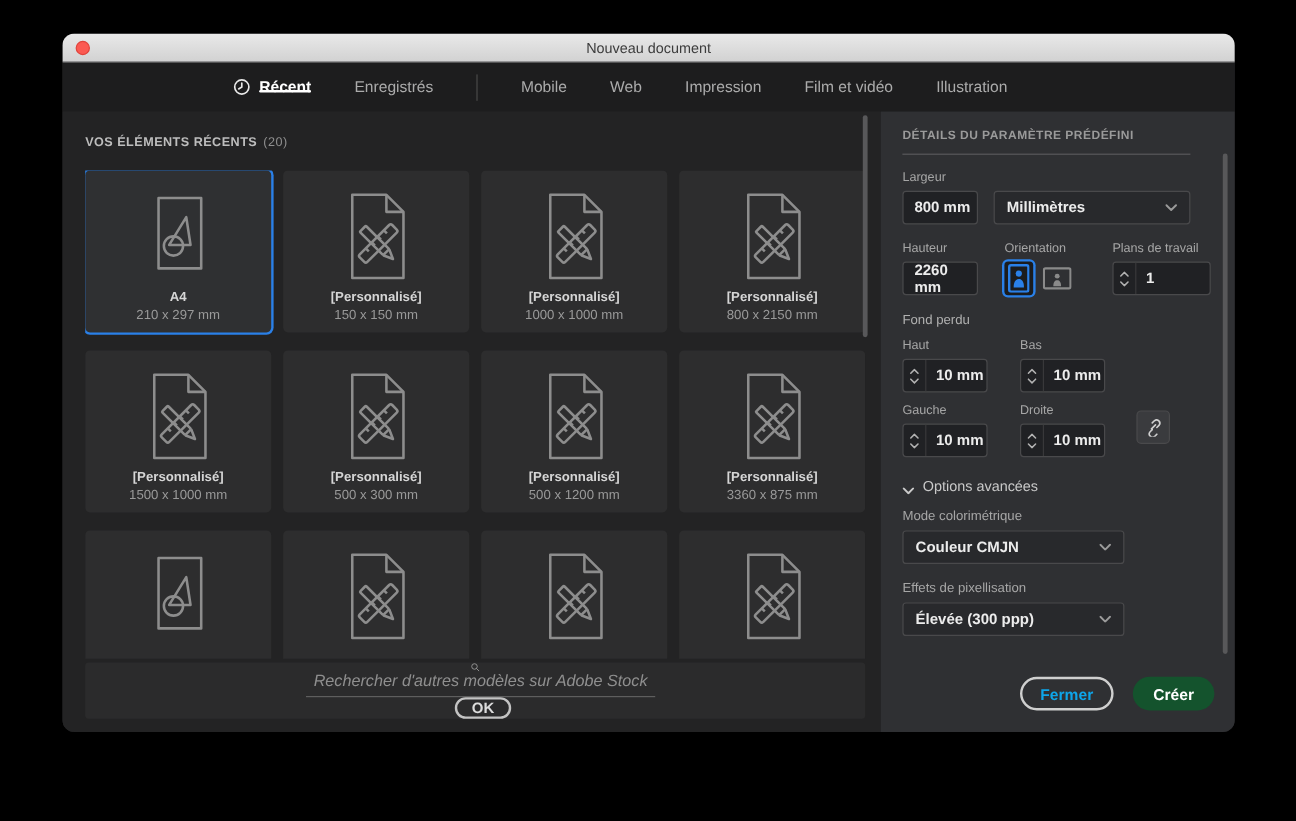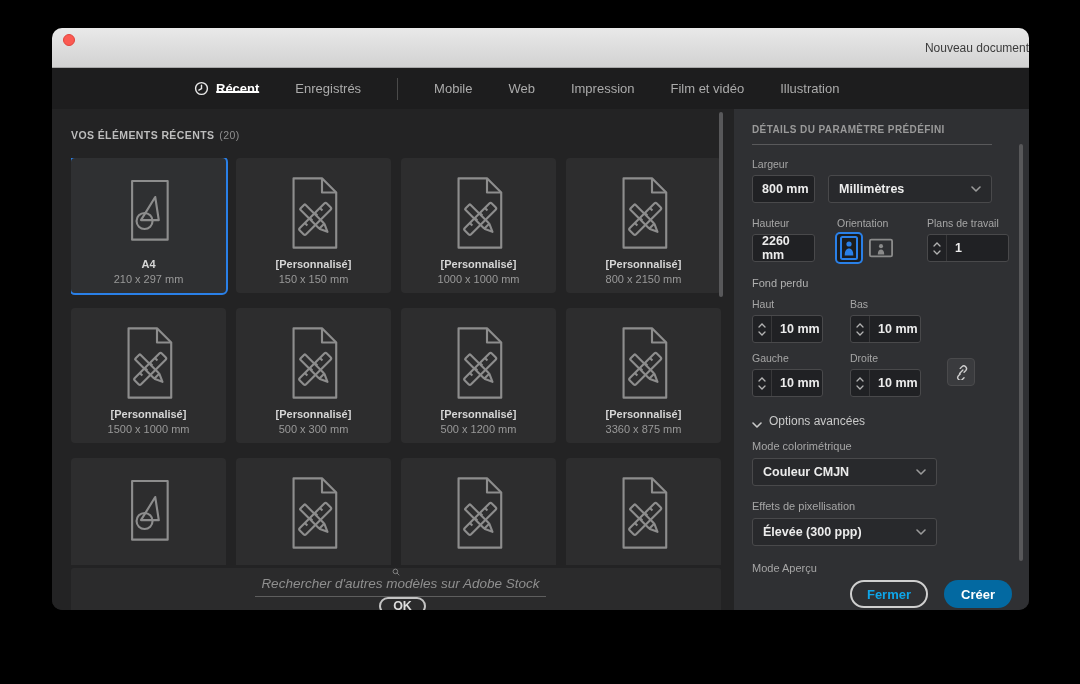--- a/index.html
+++ b/index.html
@@ -4,23 +4,23 @@
 <style>
   * { box-sizing: border-box; margin: 0; padding: 0; }
   html,body { width:1080px; height:684px; background:#000; overflow:hidden;
     font-family:"Liberation Sans", sans-serif; }
 
   .dialog { position:absolute; left:52px; top:28px; width:977px; height:582px;
     border-radius:10px; overflow:hidden; background:#232324;
     box-shadow:0 20px 50px rgba(0,0,0,.7); }
 
   
-  .titlebar { height:40px; background:linear-gradient(#e9e9e9,#d2d2d2);
+  .titlebar { height:24px; background:linear-gradient(#e9e9e9,#d2d2d2);
     border-bottom:1px solid #a8a8a8; position:relative;
-    display:flex; align-items:center; justify-content:flex-end; }
+    display:flex; align-items:center; justify-content:center; }
   .titlebar .win-title { font-size:12px; color:#3c3c3c; }
   .traffic-close { position:absolute; left:11px; top:6px; width:12px; height:12px;
     border-radius:50%; background:#fb5a52; border:1px solid #e0443c; }
 
   
   .tabbar { height:41px; background:#1d1d1e; display:flex; align-items:center;
     padding-left:142px; gap:36px; }
   .tab { height:41px; display:flex; align-items:center; gap:7px;
     font-size:13px; color:#ababab; position:relative; cursor:default; }
   .tab.active { color:#fff; font-weight:bold; }
@@ -79,21 +79,21 @@
   .orient-btn { width:24px; height:28px; display:flex; align-items:center;
     justify-content:center; border-radius:3px; cursor:pointer; }
   .advanced-row { display:flex; align-items:flex-end; gap:7px; color:#c9c9c9; font-size:12px; }
   .link-btn { position:absolute; left:213px; top:249px; width:28px; height:28px;
     background:#3a3b3e; border:1px solid #4a4a4c; border-radius:4px;
     display:flex; align-items:center; justify-content:center; cursor:pointer; }
   .footer-btns { position:absolute; right:17px; bottom:18px; display:flex; gap:16px; }
   .btn-close { height:28px; padding:0 15px; border-radius:14px; border:2px solid #cfcfcf;
     background:transparent; color:#0ea5e9; font-weight:bold; font-size:13px; cursor:pointer; }
   .btn-create { height:28px; padding:0 17px; border-radius:14px; border:none;
-    background:#0369a1; color:#fff; font-weight:bold; font-size:13px; cursor:pointer; }
+    background:#14532d; color:#fff; font-weight:bold; font-size:13px; cursor:pointer; }
 </style>
 </head>
 <body>
 
 <svg width="0" height="0" style="position:absolute">
   <defs>
     <symbol id="sym-doc-custom" viewBox="0 0 72 90">
       <g fill="none" stroke="#8d8d8d" stroke-width="2.4" stroke-linejoin="round">
         <path d="M13 6 H45 L61 22 V84 H13 Z"></path>
         <path d="M45 6 V22 H61"></path>
@@ -410,21 +410,20 @@
       </div>
 
       <div class="flabel" style="margin-top:14px;font-size:11px">Effets de pixellisation</div>
       <div class="dropdown" style="width:185px;margin-top:6px">
         <span>Élevée (300 ppp)</span>
         <svg width="10" height="6" style="color:#9a9a9a">
             <use href="#sym-chevron-down"></use>
           </svg>
       </div>
 
-      <div class="flabel" style="margin-top:16px;font-size:11px">Mode Aperçu</div>
 
       <div class="footer-btns">
         <button class="btn-close">Fermer</button>
         <button class="btn-create">Créer</button>
       </div>
 
       <div class="v-scrollbar right-scroll"></div>
     </div>
   </div>
 </div>

